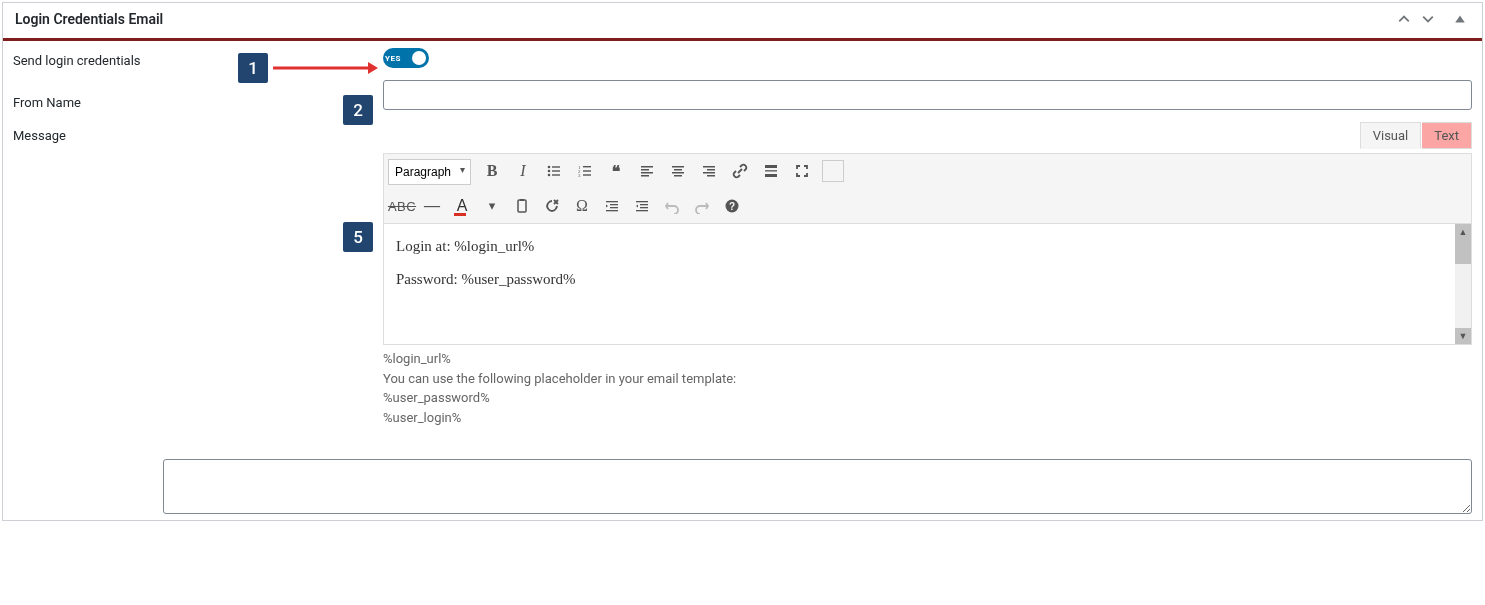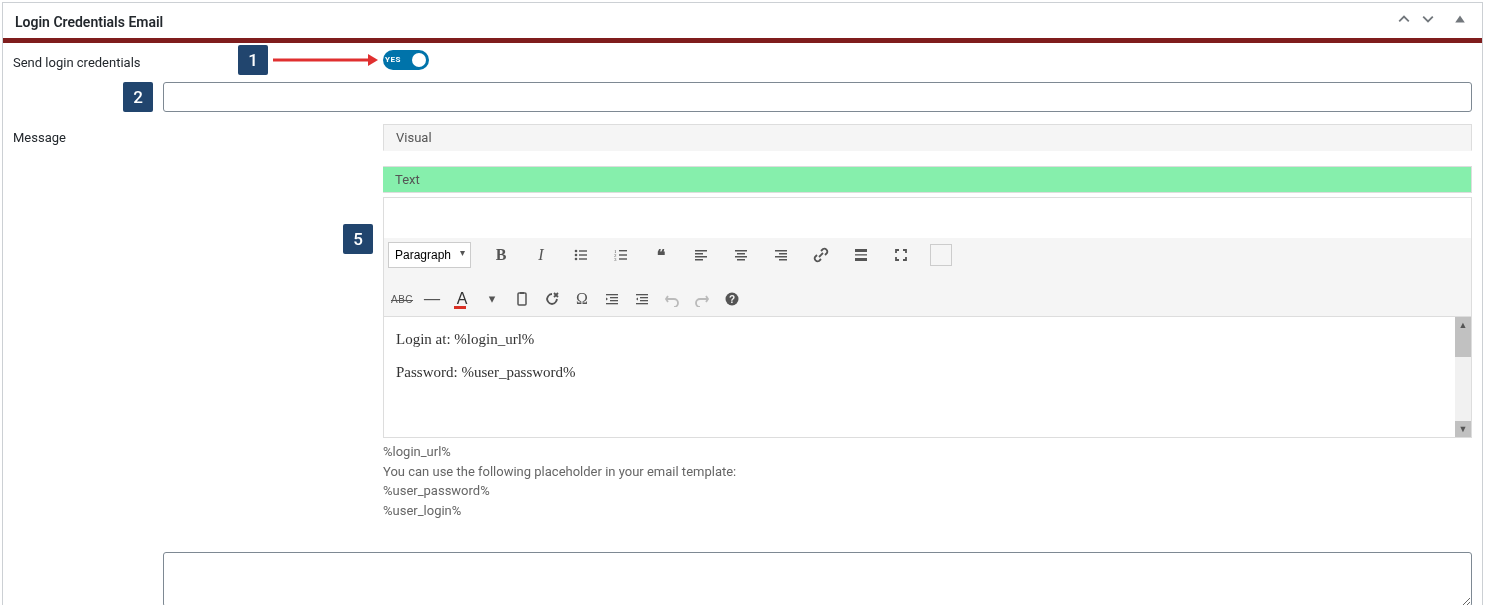--- a/index.html
+++ b/index.html
@@ -10,31 +10,31 @@
     background: #fff;
     padding: 2px;
   }
   .panel {
     border: 1px solid #ccd0d4;
     background: #fff;
   }
   .panel-header {
     display: flex;
     justify-content: space-between;
-    align-items: flex-end;
+    align-items: flex-start;
     padding: 8px 12px;
-    border-bottom: 5px solid #7f1d1d;
+    border-bottom: 3px solid #7f1d1d;
   }
   .panel-title { font-size: 14px; font-weight: 600; }
   .panel-controls { display: flex; gap: 4px; align-items: center; color: #72777c; }
   .panel-controls span { cursor: pointer; padding: 2px 4px; font-size: 12px; }
   .panel-body { padding: 0; }
   .row {
     display: flex;
-    align-items: center;
+    align-items: flex-end;
     padding: 6px 10px;
   }
   .label-col {
     width: 220px;
     flex-shrink: 0;
     padding-top: 6px;
     font-size: 13px;
     color: #23282d;
   }
   .badge-col {
@@ -108,44 +108,42 @@
     right: 3px;
   }
   .editor {
     border: 1px solid #ddd;
     background: #fff;
     width: 100%;
   }
   .editor-tabs {
     display: flex;
     justify-content: flex-end;
-    gap: 15px;
+    gap: 1px;
     margin-bottom: 4px;
     padding-right: 0;
-    flex-direction: column;
   }
   .ed-tab {
     border: 1px solid #ddd;
     padding: 5px 12px;
     font-size: 13px;
-    background: #86efac;
+    background: #fca5a5;
     cursor: pointer;
     color: #555;
   }
   .ed-tab.active { background: #f5f5f5; border-bottom-color:#f5f5f5; }
   .ed-tab + .ed-tab { border-left: none; }
   .toolbar {
     background: #f5f5f5;
     border-bottom: 1px solid #ddd;
     padding: 3px 4px;
     display: flex;
     flex-wrap: wrap;
-    align-items: center;
-    gap: 12px;
-    margin-top: 40px;
+    align-items: flex-end;
+    gap: 3px;
   }
   .tb-select {
     height: 26px;
     font-size: 12px;
     border: 1px solid #ccc;
     background: #fff;
     padding: 0 18px 0 6px;
     appearance: none;
     position: relative;
   }
@@ -195,21 +193,21 @@
   }
   .scroll-thumb.bot { top: auto; bottom: 0; display:flex;align-items:center;justify-content:center;font-size:9px;color:#555;height:16px;}
   .helper {
     font-size: 13px;
     color: #666;
     line-height: 1.5;
     padding-top: 4px;
   }
   .editor-wrap { width: 100%; }
   .msg-row .badge-col .num-badge { top: 100px; }
-  .abc { font-family: sans-serif; font-size: 10px; letter-spacing: 0.5px; }
+  .abc { font-family: sans-serif; font-size: 13px; letter-spacing: 0.5px; }
 </style>
 </head>
 <body>
 
 <div class="panel">
 
   <div class="panel-header">
     <div class="panel-title">Login Credentials Email</div>
     <div class="panel-controls">
       <span>
@@ -243,20 +241,21 @@
       </div>
       <div class="field-col">
         <div class="toggle">
           <span class="toggle-label">YES</span>
           <div class="toggle-knob"></div>
         </div>
       </div>
     </div>
 
     <div class="row">
+      <div class="label-col">From Name</div>
       <div class="badge-col">
           <div class="num-badge">2</div>
         </div>
       <div class="field-col">
         <input class="text-input" type="text" value="" style="">
       </div>
     </div>
 
 
 

